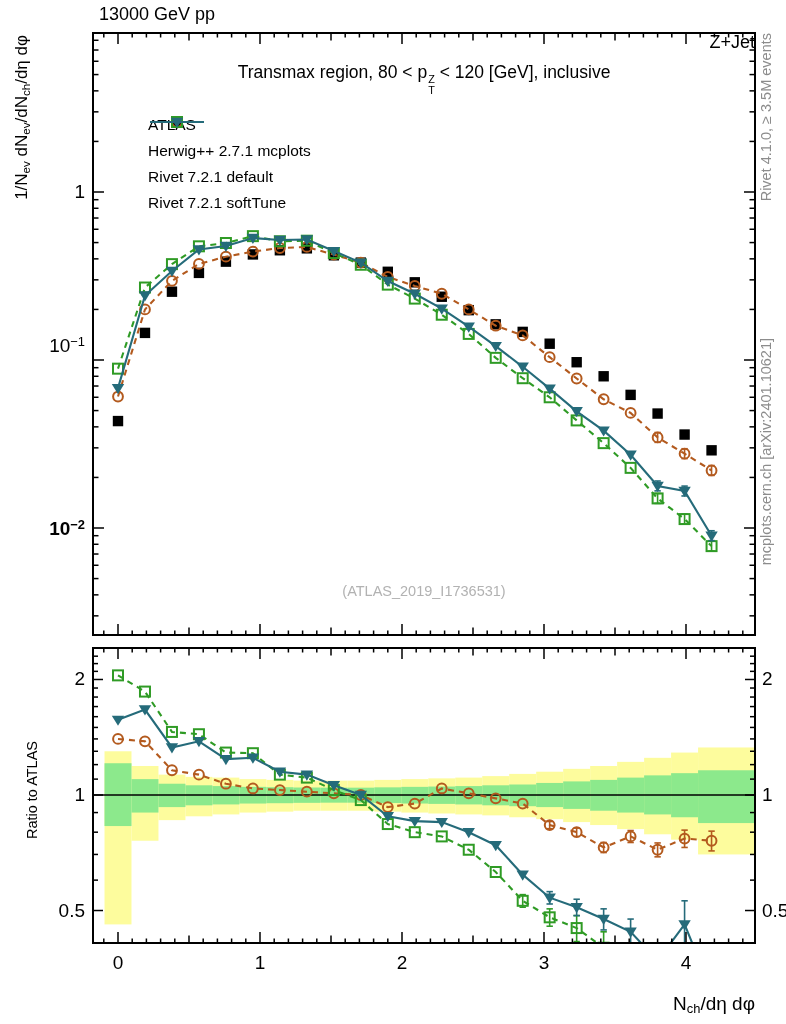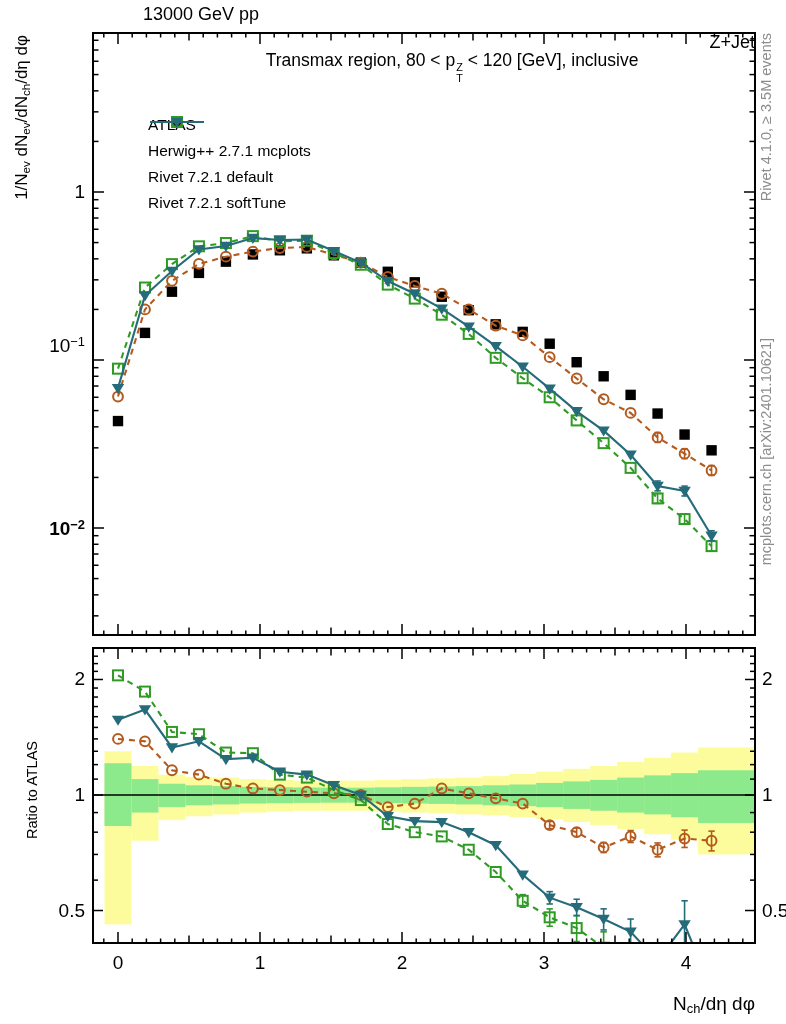--- a/index.html
+++ b/index.html
@@ -633,24 +633,24 @@
         <line x1="755" y1="671.3547900317532" x2="750" y2="671.3547900317532"></line>
         <line x1="93" y1="663.6021446880948" x2="98" y2="663.6021446880948"></line>
         <line x1="755" y1="663.6021446880948" x2="750" y2="663.6021446880948"></line>
         <line x1="93" y1="656.194177484969" x2="98" y2="656.194177484969"></line>
         <line x1="755" y1="656.194177484969" x2="750" y2="656.194177484969"></line>
       </g>
       <rect x="93" y="33" width="662" height="602" fill="none" stroke="#000" stroke-width="2"></rect>
       <rect x="93" y="648" width="662" height="295" fill="none" stroke="#000" stroke-width="2"></rect>
     </svg>
 
-  <div class="abs hdr" style="left:99px;top:4px;margin-left:44px;">13000 GeV pp</div>
+  <div class="abs hdr" style="left:99px;top:4px;">13000 GeV pp</div>
   <div class="abs hdr" style="right:31px;top:4px;margin-top:28px;">Z+Jet</div>
 
-  <div class="abs ptitle" style="left:93px;top:50px;width:662px;margin-left:28px;">Transmax region, 80 &lt; p<span class="stk">
+  <div class="abs ptitle" style="left:93px;top:62px;width:662px;">Transmax region, 80 &lt; p<span class="stk">
         <span>Z</span>
         <span>T</span>
       </span> &lt; 120 [GeV], inclusive</div>
 
   <div class="abs legend" id="legend" style="left:148px;top:112px;">
       <div class="legend-row">
         <svg width="58" height="20" class="legend-swatch">
           <rect x="23.8" y="4.8" width="10.4" height="10.4" fill="#000000"></rect>
         </svg>
         <span>ATLAS</span>
@@ -671,20 +671,21 @@
       </div>
       <div class="legend-row">
         <svg width="58" height="20" class="legend-swatch">
           <line x1="2" y1="10" x2="56" y2="10" stroke="#256b7a" stroke-width="2.1"></line>
           <path d="M 22.8,5.8 L 35.2,5.8 L 29,16 Z" fill="#256b7a"></path>
         </svg>
         <span>Rivet 7.2.1 softTune</span>
       </div>
     </div>
 
+  <div class="abs watermark" style="left:93px;top:583px;width:662px;text-align:center;">(ATLAS_2019_I1736531)</div>
 
   <div class="abs rot ytitle" style="left:12px;top:35px;">1/N<sub class="sb">ev</sub> dN<sub class="sb">ev</sub>/dN<sub class="sb">ch</sub>/dη dφ</div>
   <div class="abs rot rtitle" style="left:24px;top:741px;">Ratio to ATLAS</div>
 
   <div class="abs rot gray" style="left:758px;top:33px;font-size:14.5px;">Rivet 4.1.0, ≥ 3.5M events</div>
   <div class="abs rot gray" style="left:758px;top:338px;font-size:14.5px;">mcplots.cern.ch [arXiv:2401.10621]</div>
 
   <div class="abs xtitle" style="right:31px;top:977px;">N<sub class="sb">ch</sub>/dη dφ</div>
 
   <div id="ylabels-main">

